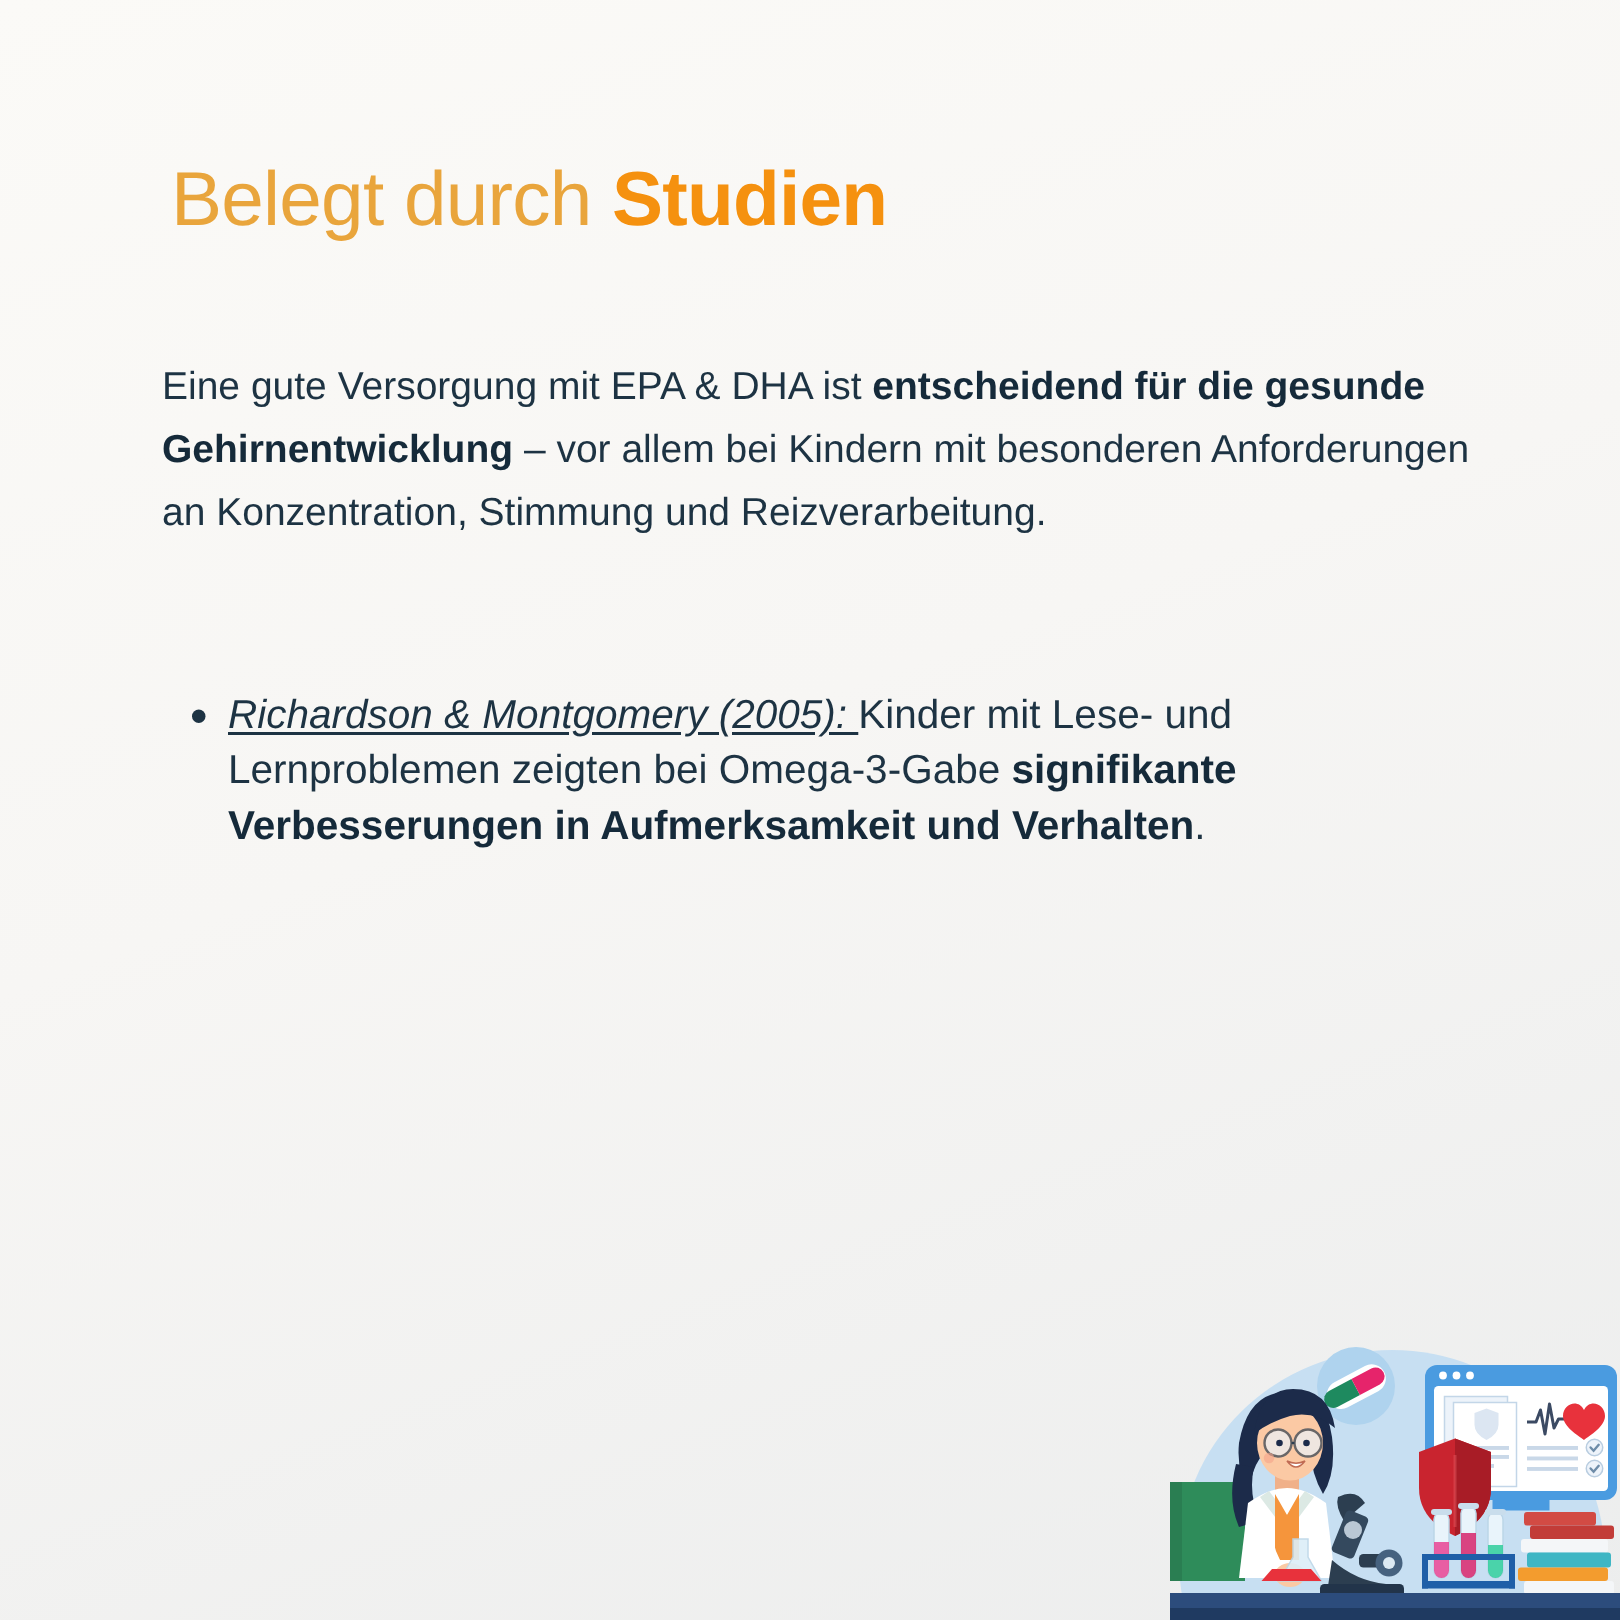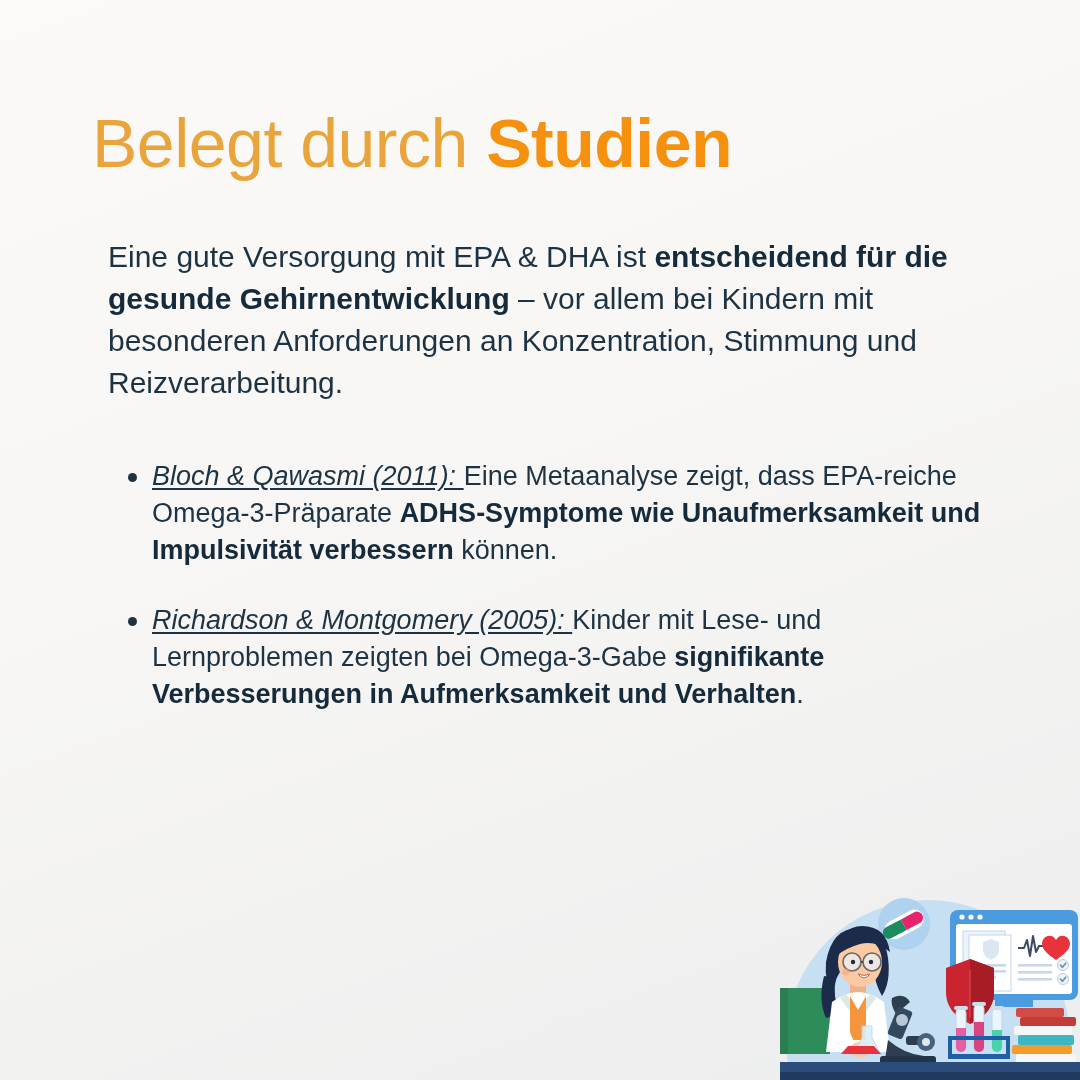--- a/index.html
+++ b/index.html
@@ -7,37 +7,37 @@
   body {
     font-family: "Liberation Sans", sans-serif;
     background: linear-gradient(160deg, #fbfaf7 0%, #f7f6f4 45%, #eceded 100%);
     overflow:hidden;
     position:relative;
   }
 
   
   .title {
     position:absolute;
-    left:92px;
+    left:114px;
     top:104px;
-    font-size:68px;
+    font-size:51px;
     line-height:1.15;
     letter-spacing:-0.5px;
     white-space:nowrap;
   }
   .title .light { color:#E9A53C; font-weight:400; }
   .title .bold  { color:#F5910F; font-weight:700; }
 
   
   .intro {
     position:absolute;
     left:108px;
     top:236px;
     width:880px;
-    font-size:30px;
+    font-size:26px;
     line-height:42px;
     color:#1D3343;
     font-weight:400;
   }
   .intro b { font-weight:700; color:#152A3A; }
 
   
   .studies {
     position:absolute;
     left:108px;
@@ -87,24 +87,20 @@
 <div class="title">
   <span class="light">Belegt durch </span><span class="bold">Studien</span>
 </div>
 
 <p class="intro">
   <span>Eine gute Versorgung mit EPA &amp; DHA ist </span><b>entscheidend für die gesunde Gehirnentwicklung</b><span> – vor allem bei Kindern mit besonderen Anforderungen an Konzentration, Stimmung und Reizverarbeitung.</span>
 </p>
 
 <div class="studies">
 
-  <div class="study">
-    <span class="bullet"></span>
-    <span class="cite">Bloch &amp; Qawasmi (2011): </span><span>Eine Metaanalyse zeigt, dass EPA-reiche Omega-3-Präparate </span><b>ADHS-Symptome wie Unaufmerksamkeit und Impulsivität verbessern</b><span> können.</span>
-  </div>
 
 
   <div class="study">
     <span class="bullet"></span>
     <span class="cite">Richardson &amp; Montgomery (2005): </span><span>Kinder mit Lese- und Lernproblemen zeigten bei Omega-3-Gabe </span><b>signifikante Verbesserungen in Aufmerksamkeit und Verhalten</b><span>.</span>
   </div>
 
 </div>
 
 <div class="illustration">

